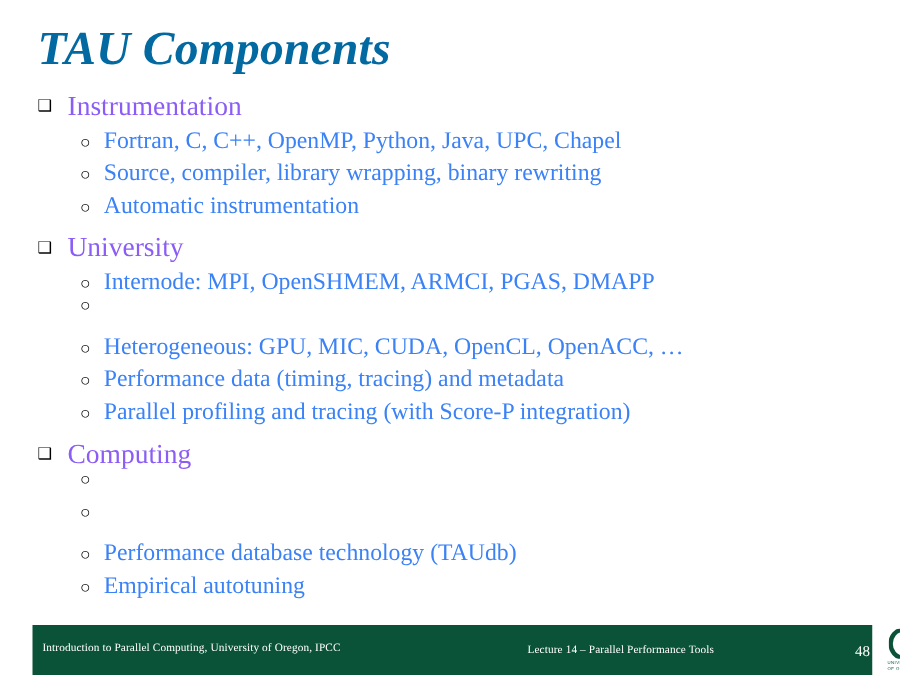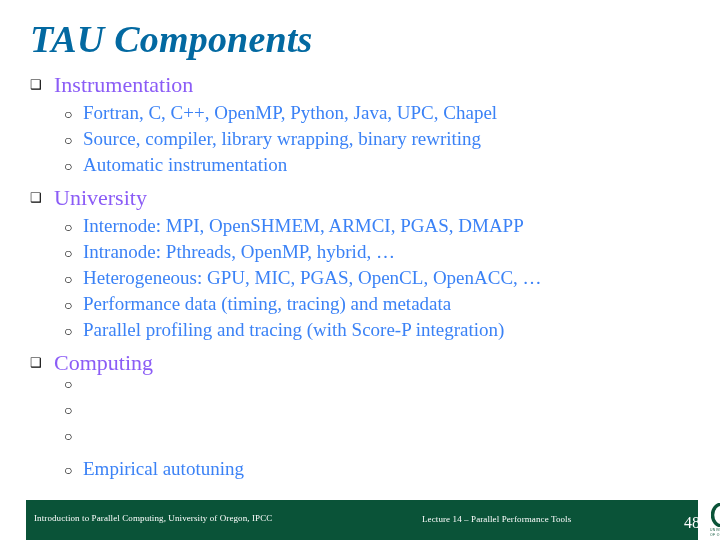--- a/index.html
+++ b/index.html
@@ -130,21 +130,21 @@
     font-size: 9px;
     color: #ffffff;
     white-space: nowrap;
     letter-spacing: 0.1px;
     text-align: right;
   }
   .footer-page {
     position: absolute;
     left: 658px;
     top: 14px;
-    font-size: 16px;
+    font-size: 12px;
     color: #ffffff;
     white-space: nowrap;
   }
 
   .logo-panel {
     position: absolute;
     left: 672px;
     top: 0;
     width: 48px;
     height: 40px;
@@ -204,25 +204,24 @@
       <div class="l1">
         <span class="l1-marker">❑</span>
         <span class="l1-text">University</span>
       </div>
       <div class="l2">
         <span class="l2-marker">○</span>
         <span class="l2-text">Internode: MPI, OpenSHMEM, ARMCI, PGAS, DMAPP</span>
       </div>
       <div class="l2">
         <span class="l2-marker">○</span>
-        <span class="l2-text">Intranode: Pthreads, OpenMP, hybrid, …</span>
-      </div>
-      <div class="l2">
-        <span class="l2-marker">○</span>
-        <span class="l2-text">Heterogeneous: GPU, MIC, PGAS, OpenCL, OpenACC, …</span>
+      </div>
+      <div class="l2">
+        <span class="l2-marker">○</span>
+        <span class="l2-text">Heterogeneous: GPU, MIC, CUDA, OpenCL, OpenACC, …</span>
       </div>
       <div class="l2">
         <span class="l2-marker">○</span>
         <span class="l2-text">Performance data (timing, tracing) and metadata</span>
       </div>
       <div class="l2">
         <span class="l2-marker">○</span>
         <span class="l2-text">Parallel profiling and tracing (with Score-P integration)</span>
       </div>
     </div>
@@ -235,20 +234,21 @@
         <span class="l1-text">Computing</span>
       </div>
       <div class="l2">
         <span class="l2-marker">○</span>
       </div>
       <div class="l2">
         <span class="l2-marker">○</span>
       </div>
       <div class="l2">
         <span class="l2-marker">○</span>
+        <span class="l2-text">Performance database technology (TAUdb)</span>
       </div>
       <div class="l2">
         <span class="l2-marker">○</span>
         <span class="l2-text">Empirical autotuning</span>
       </div>
     </div>
 
   </div>
 
   <div class="footer">

